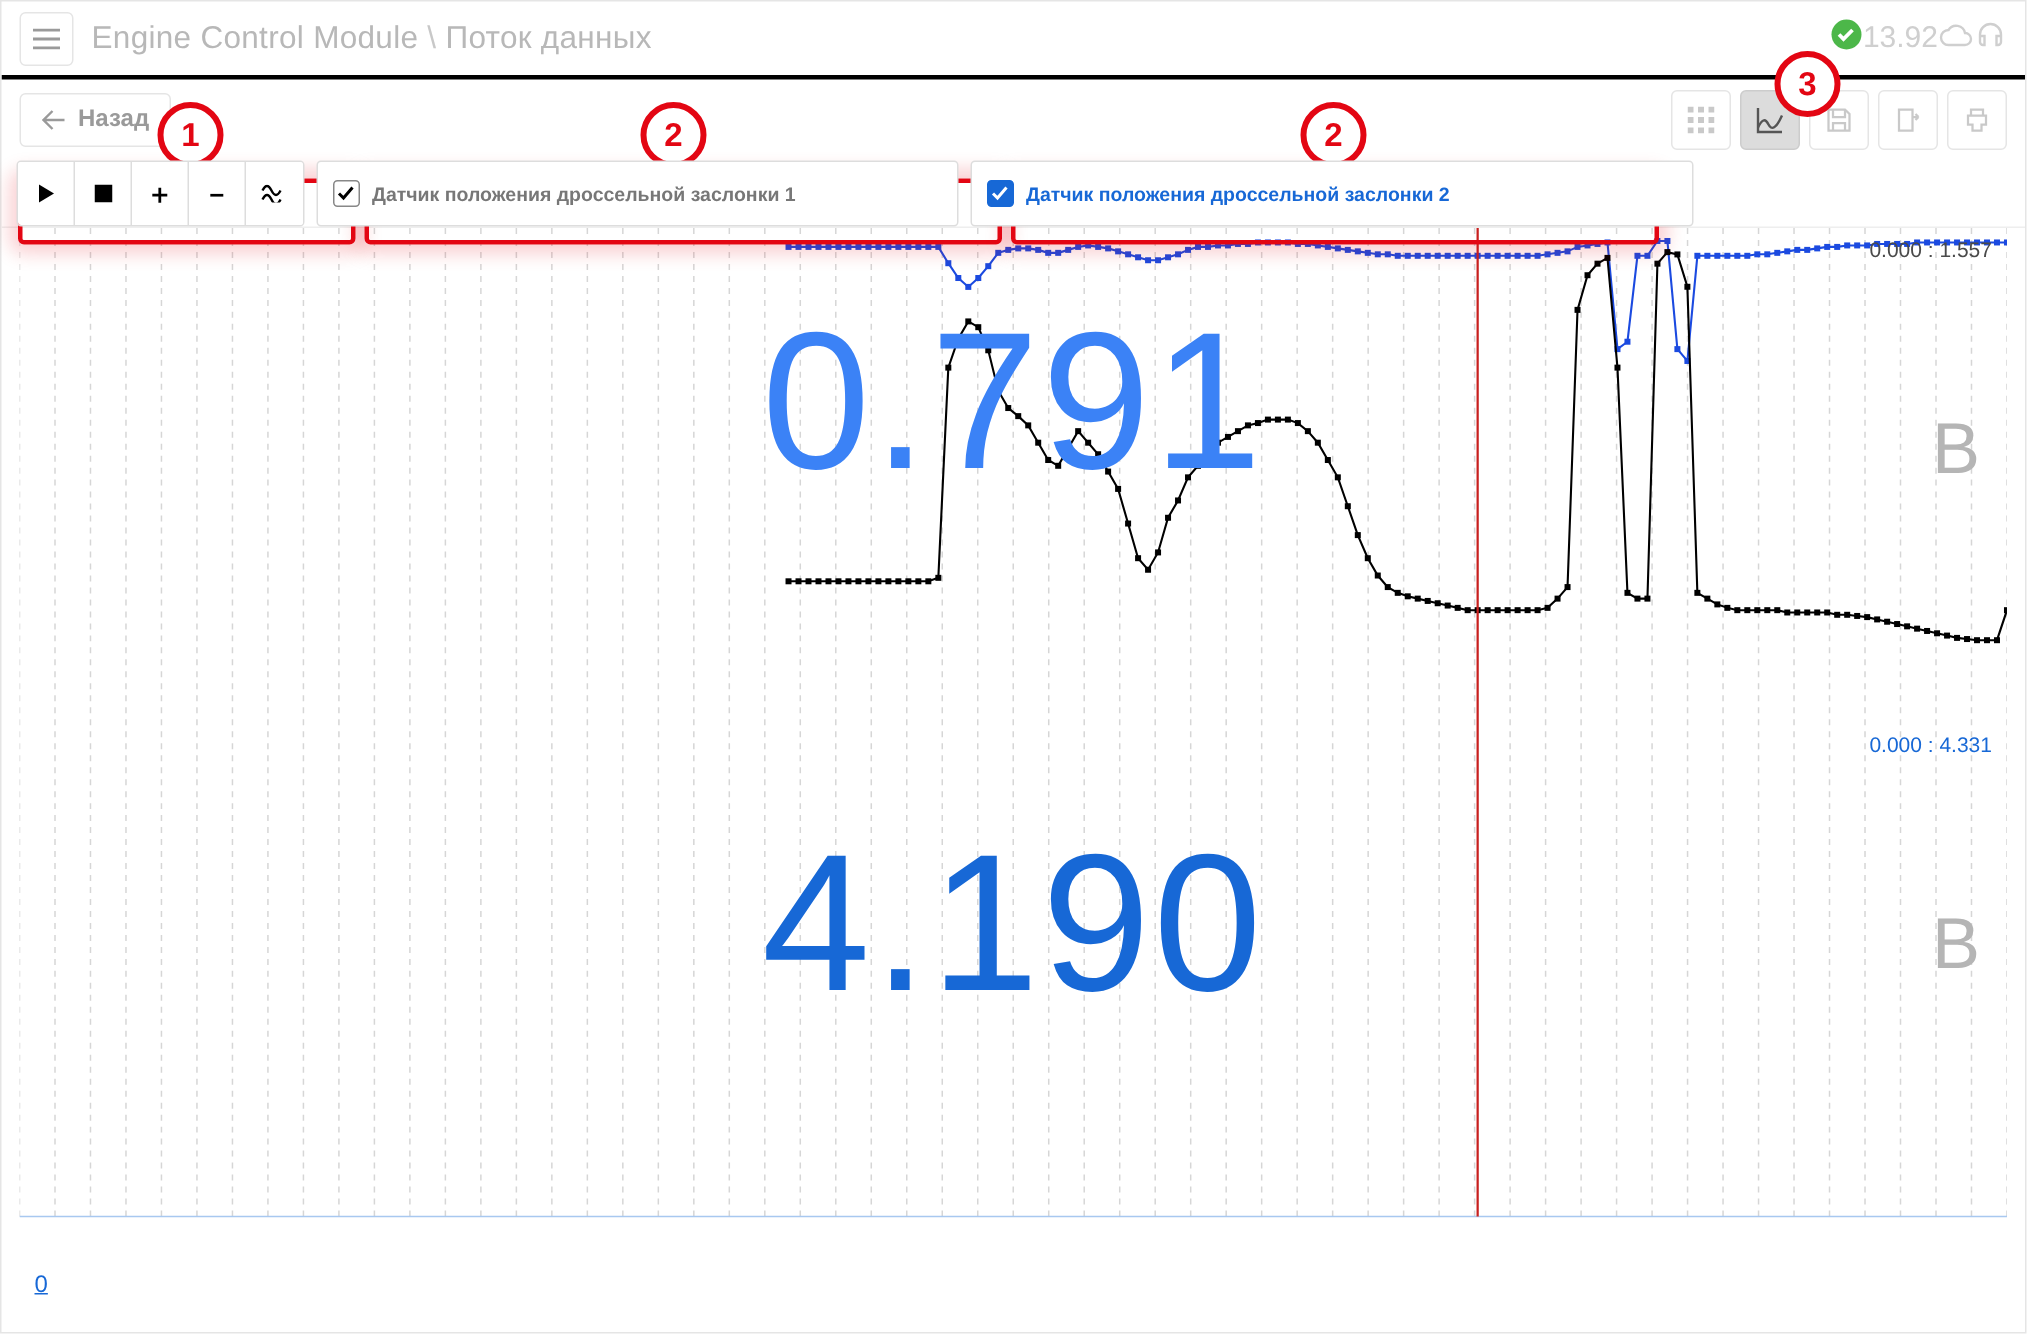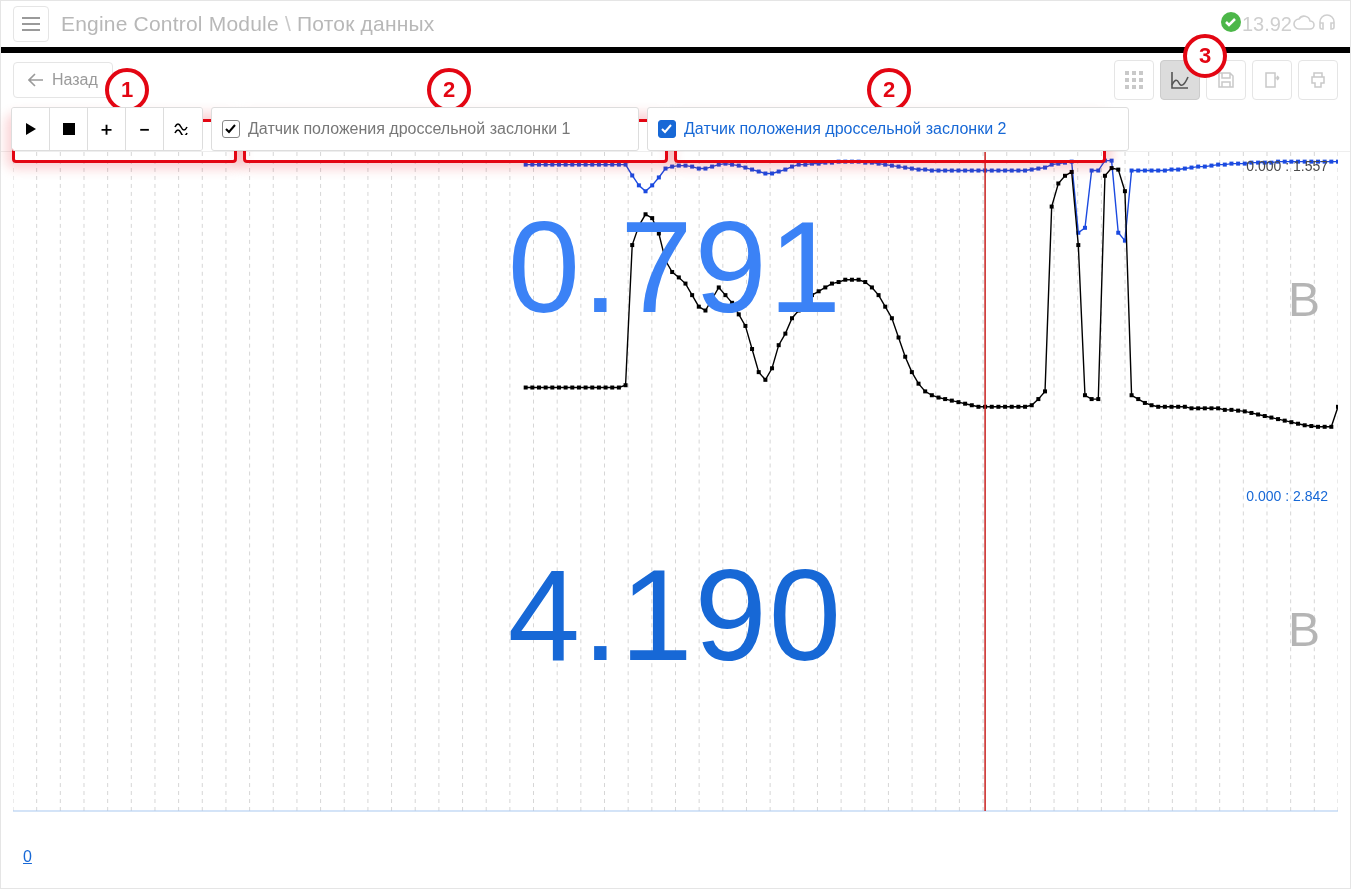--- a/index.html
+++ b/index.html
@@ -1,45 +1,45 @@
 <!DOCTYPE html>
 <html><head>
 <meta charset="utf-8">
 <style>
   * { box-sizing: border-box; margin: 0; padding: 0; }
   html, body { width: 1351px; height: 889px; font-family: -apple-system, "Segoe UI", Arial, sans-serif; background: #fff; overflow: hidden; }
   body { display: flex; flex-direction: column; border: 1px solid #e5e5e5; }
 
   
-  .topbar { height: 52px; display: flex; align-items: center; padding: 0 12px; border-bottom: 6px solid #000000; color: #b8b8b8; }
+  .topbar { height: 52px; display: flex; align-items: center; padding: 0 12px; border-bottom: 3px solid #000000; color: #b8b8b8; }
   .menu-btn { width: 36px; height: 36px; border: 1px solid #e5e5e5; border-radius: 4px; display: grid; place-items: center; cursor: pointer; }
   .breadcrumb { margin-left: 12px; font-size: 21px; letter-spacing: .2px; }
   .breadcrumb .sep { color: #c8c8c8; }
   .top-right { margin-left: auto; display: flex; align-items: center; gap: 0; color: #cfcfcf; font-size: 20px; }
   .top-right .status-check { color: #4cb749; }
 
   
-  .secondrow { height: 54px; display: flex; align-items: center; padding: 0 12px; }
+  .secondrow { height: 54px; display: flex; align-items: center; padding: 0 12px; font-weight: bold; }
   .back-btn { height: 36px; border: 1px solid #e5e5e5; border-radius: 4px; display: flex; align-items: center; padding: 0 14px; color: #9a9a9a; gap: 8px; cursor: pointer; }
   .sec-right { margin-left: auto; display: flex; gap: 6px; }
   .icon-btn { width: 40px; height: 40px; border: 1px solid #e5e5e5; border-radius: 4px; display: grid; place-items: center; color: #c9c9c9; cursor: pointer; }
   .icon-btn.active { background: #dcdcdc; color: #777; border-color: #ccc; }
 
   
   .controls-row { height: 44px; display: flex; align-items: stretch; position: relative; z-index: 20; }
   .ctrl-group { display: flex; border: 1px solid #ddd; border-radius: 3px; overflow: hidden; margin-left: 10px; }
   .ctrl-btn { width: 38px; display: grid; place-items: center; border-right: 1px solid #ddd; background: #fff; cursor: pointer; font-size: 18px; }
   .ctrl-btn:last-child { border-right: 0; }
   .sensor-box { display: flex; align-items: center; border: 1px solid #ddd; border-radius: 3px; margin-left: 8px; padding: 0 10px; gap: 8px; background: #fff; }
   .sensor-box.one { width: 428px; }
   .sensor-box.two { width: 482px; }
   .chk { width: 18px; height: 18px; border: 1px solid #888; border-radius: 3px; display: grid; place-items: center; cursor: pointer; }
   .chk.sel { background: #1768d6; border-color: #1768d6; color: #fff; }
   .chk svg { display: block; }
-  .sensor-label { font-size: 16px; color: #777; }
+  .sensor-label { font-size: 13px; color: #777; font-weight: bold; }
   .sensor-label.sel { color: #1768d6; }
 
   
   .callouts { position: absolute; inset: 0; pointer-events: none; }
   .callout-num { position: absolute; width: 44px; height: 44px; border: 4px solid #e30613; border-radius: 50%; background: #fff; color: #e30613; font-size: 22px; font-weight: 700; display: grid; place-items: center; }
   .callout-box { position: absolute; border: 3px solid #e30613; border-radius: 4px; box-shadow: 0 0 12px 6px rgba(227,6,19,.18); }
 
   
   .chart-wrap { flex: 1; position: relative; border-top: 1px solid #eee; }
   .chart-svg { position: absolute; left: 12px; right: 12px; top: 0; bottom: 0; }
@@ -481,21 +481,21 @@
       <rect x="1325" y="253.16970676518125" width="4" height="4" fill="#000"></rect>
       <line x1="973.5778894472361" y1="0" x2="973.5778894472361" y2="660" stroke="#c8201e" stroke-width="1.5"></line>
     </svg>
 
   <div class="big-val" style="top:40px">0.791</div>
   <div class="unit" style="top:120px">В</div>
   <div class="range-lbl grey" style="top:6px">0.000 : 1.557</div>
 
   <div class="big-val blue" style="top:388px">4.190</div>
   <div class="unit" style="top:450px">В</div>
-  <div class="range-lbl blue" style="top:336px">0.000 : 2.842</div>
+  <div class="range-lbl blue" style="top:336px">0.000 : 4.331</div>
 
   <div class="zero-lbl">0</div>
 </div>
 
 <div class="callouts">
   <div class="callout-box" style="left:12px; top:119px; width:225px; height:44px;"></div>
   <div class="callout-box" style="left:243px; top:119px; width:425px; height:44px;"></div>
   <div class="callout-box" style="left:674px; top:119px; width:432px; height:44px;"></div>
 
   <div class="callout-num" style="left:105px; top:68px;">1</div>

